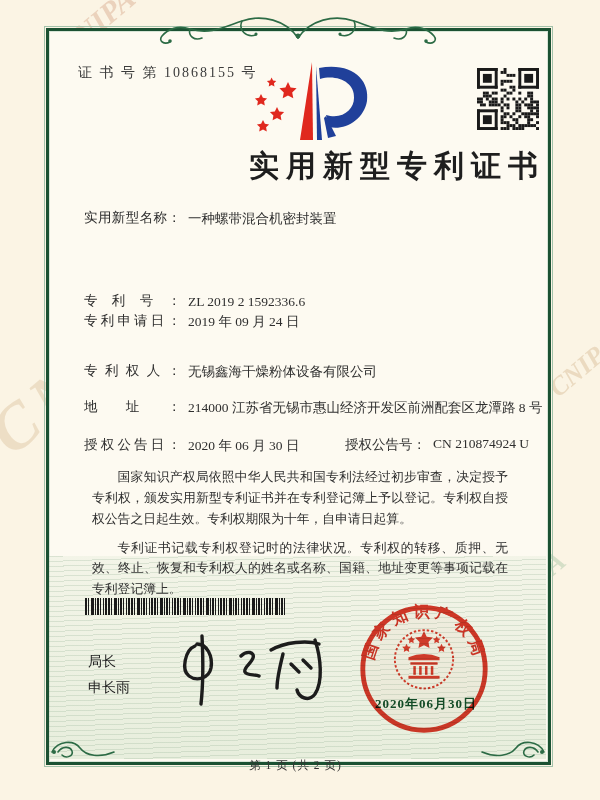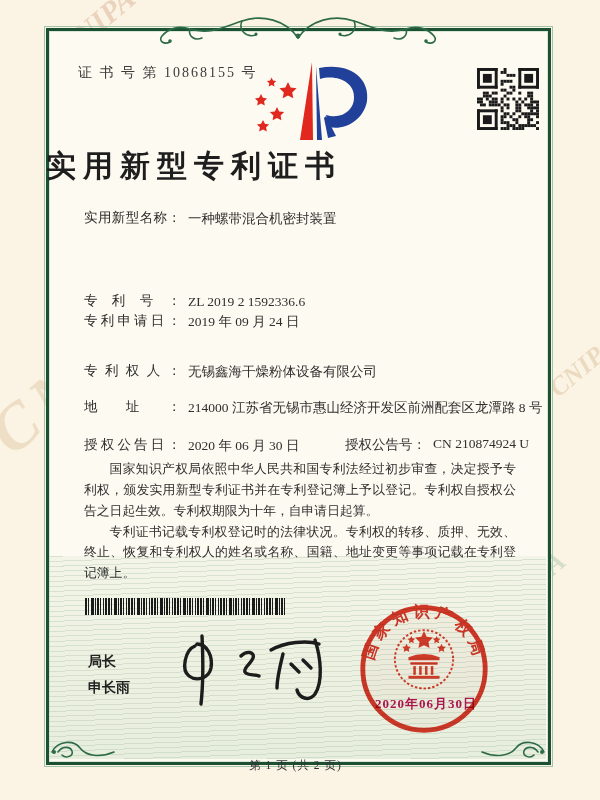--- a/index.html
+++ b/index.html
@@ -16,39 +16,39 @@
          background:#fdfaf1;box-shadow:inset 0 0 0 1px #d7e4d6;}
   #waveband{position:absolute;left:49px;top:556px;width:497px;height:203px;
      background:
        repeating-linear-gradient(178deg, rgba(126,162,130,0.22) 0 1px, rgba(126,162,130,0) 1px 5px),
        linear-gradient(180deg, rgba(214,228,204,0.25), rgba(214,228,204,0.55));}
 
   .orn{position:absolute;color:#2c6b45;}
 
   
   .certno{position:absolute;left:78px;top:64px;font-size:14px;letter-spacing:2px;color:#3b3b3b;}
-  .title{position:absolute;left:46px;width:499px;top:146px;text-align:left;
+  .title{position:absolute;left:46px;width:499px;top:146px;text-align:right;
          font-size:30px;font-weight:bold;letter-spacing:7px;color:#1e1e1e;}
   .frow{position:absolute;left:84px;font-size:13.5px;color:#2f2f2f;display:flex;}
   .f-label{display:inline-block;width:97px;text-align:justify;text-align-last:justify;flex:none;}
   .f-value{margin-left:7px;width:362px;line-height:1.45;}
   .f-label2{flex:none;margin-left:22px;font-family:Liberation Mono, monospace;}
   .f-value2{margin-left:7px;}
   .paras{position:absolute;left:84px;top:459px;width:432px;font-size:12.8px;line-height:1.63;
          color:#2f2f2f;text-align:justify;}
-  .paras p{margin:0;text-indent:2em;}
+  .paras p{margin:8px;text-indent:2em;}
 
   #barcode{position:absolute;left:85px;top:598px;width:206px;height:17px;}
   .bureau{position:absolute;left:88px;top:648px;font-family:"Liberation Sans","DejaVu Sans",sans-serif;
-          font-size:14px;font-weight:bold;color:#222;line-height:26px;}
+          font-size:14px;font-weight:normal;color:#222;line-height:26px;}
   #signature{position:absolute;left:165px;top:630px;}
 
   #seal{position:absolute;left:356px;top:601px;width:136px;height:136px;mix-blend-mode:multiply;opacity:.95;}
   .sealdate{position:absolute;left:366px;top:695px;width:120px;text-align:center;
-            font-size:13px;font-weight:bold;color:#be185d;letter-spacing:1px;mix-blend-mode:multiply;}
+            font-size:13px;font-weight:bold;color:#14532d;letter-spacing:1px;mix-blend-mode:multiply;}
 
   .pagenote{position:absolute;left:46px;width:499px;top:740px;text-align:center;font-size:11.5px;
             color:#333;letter-spacing:1px;margin-top:18px;}
   .contnote{position:absolute;left:0;width:600px;top:774px;text-align:center;font-size:12px;color:#3a3a3a;
             letter-spacing:2px;}
   #qr{position:absolute;left:477px;top:68px;}
   #logo{position:absolute;left:232px;top:56px;}
 </style>
 </head>
 <body>

